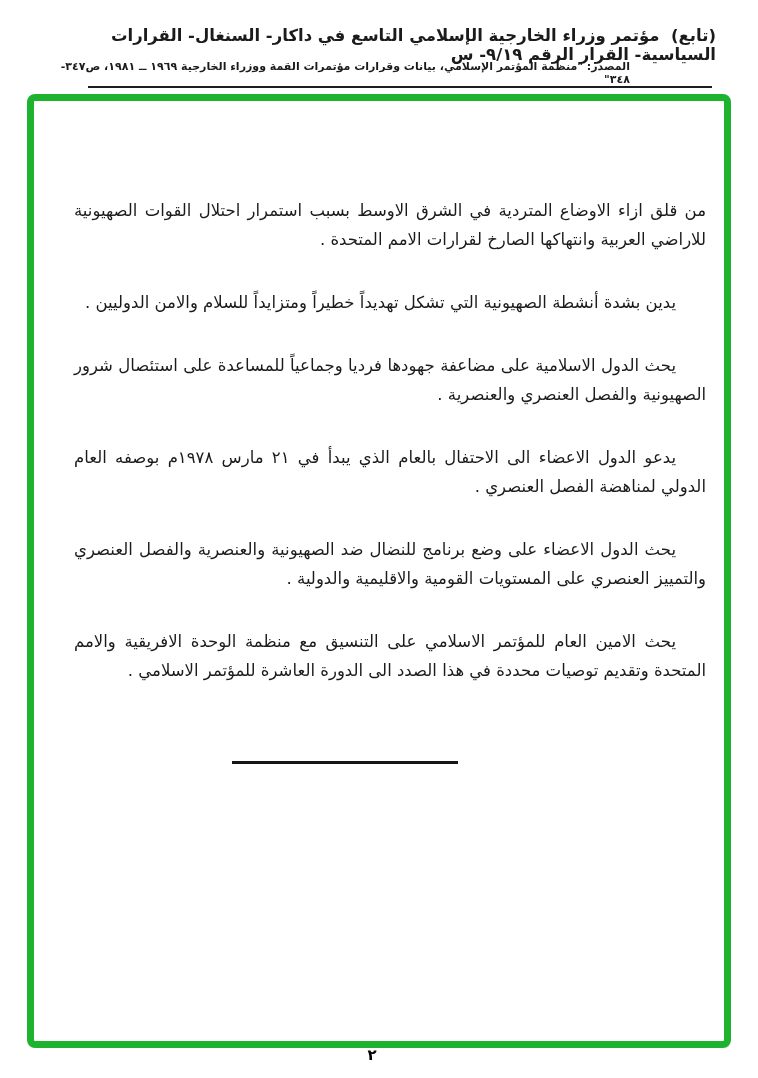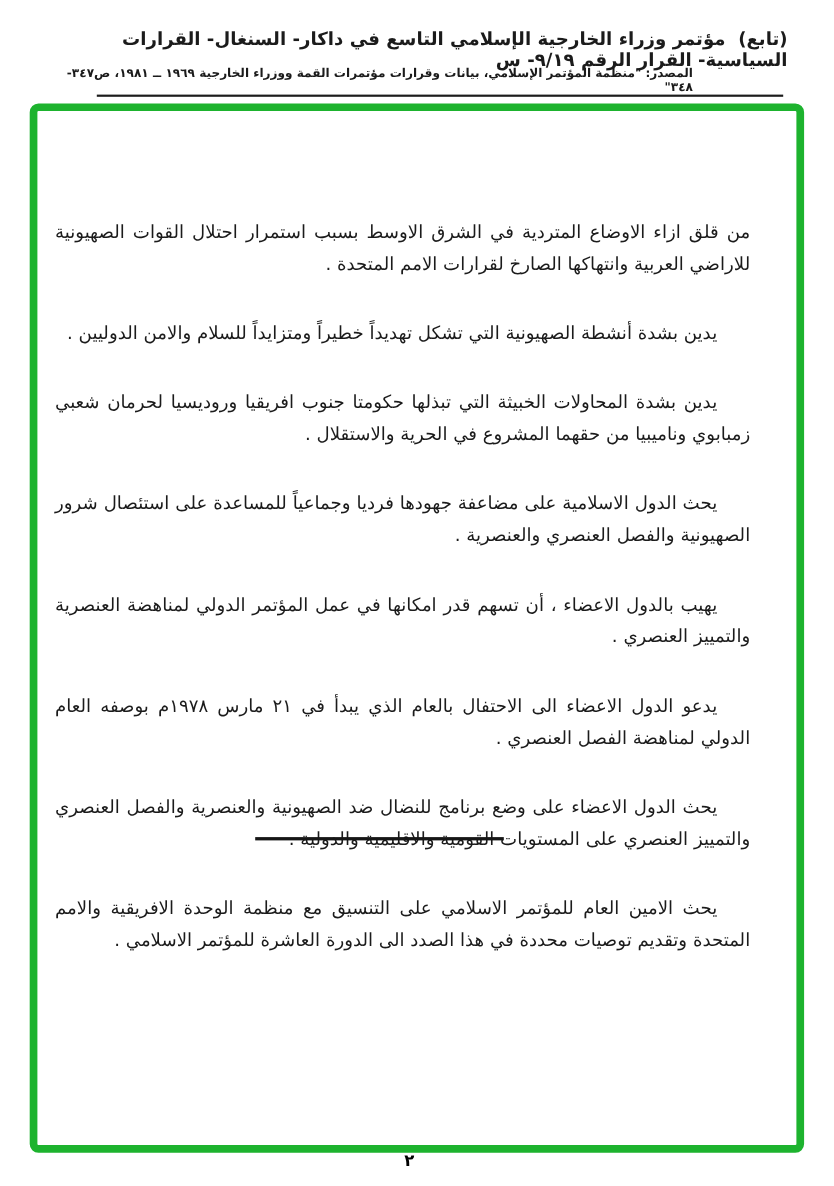--- a/index.html
+++ b/index.html
@@ -36,21 +36,21 @@
   .frame{
     position:absolute;left:27px;top:94px;
     width:704px;height:954px;
     box-sizing:border-box;
     border:7px solid var(--green);
     border-radius:8px;
     background:transparent;
   }
   
   .doc-body{
-    position:absolute;top:196px;right:76px;width:632px;
+    position:absolute;top:196px;right:52px;width:632px;
     direction:rtl;
     text-align:justify;
     font-size:16.5px;
     line-height:29px;
     color:var(--ink);
   }
   .para{margin:0 0 10px 0;}
   .para.indent{text-indent:30px;margin-top:34px;}
   
   .mid-rule{
@@ -72,23 +72,21 @@
 
 <div class="hdr-source">المصدر: "منظمة المؤتمر الإسلامي، بيانات وقرارات مؤتمرات القمة ووزراء الخارجية ١٩٦٩ ــ ١٩٨١، ص٣٤٧- ٣٤٨"</div>
 
 <div class="hdr-rule"></div>
 
 <div class="frame"></div>
 
 <div class="doc-body">
     <div class="para">من قلق ازاء الاوضاع المتردية في الشرق الاوسط بسبب استمرار احتلال القوات الصهيونية للاراضي العربية وانتهاكها الصارخ لقرارات الامم المتحدة .</div>
     <div class="para indent">يدين بشدة أنشطة الصهيونية التي تشكل تهديداً خطيراً ومتزايداً للسلام والامن الدوليين .</div>
-    <div class="para indent">يدين بشدة المحاولات الخبيثة التي تبذلها حكومتا جنوب افريقيا وروديسيا لحرمان شعبي زمبابوي وناميبيا من حقهما المشروع في الحرية والاستقلال .</div>
     <div class="para indent">يحث الدول الاسلامية على مضاعفة جهودها فرديا وجماعياً للمساعدة على استئصال شرور الصهيونية والفصل العنصري والعنصرية .</div>
-    <div class="para indent">يهيب بالدول الاعضاء ، أن تسهم قدر امكانها في عمل المؤتمر الدولي لمناهضة العنصرية والتمييز العنصري .</div>
     <div class="para indent">يدعو الدول الاعضاء الى الاحتفال بالعام الذي يبدأ في ٢١ مارس ١٩٧٨م بوصفه العام الدولي لمناهضة الفصل العنصري .</div>
     <div class="para indent">يحث الدول الاعضاء على وضع برنامج للنضال ضد الصهيونية والعنصرية والفصل العنصري والتمييز العنصري على المستويات القومية والاقليمية والدولية .</div>
     <div class="para indent">يحث الامين العام للمؤتمر الاسلامي على التنسيق مع منظمة الوحدة الافريقية والامم المتحدة وتقديم توصيات محددة في هذا الصدد الى الدورة العاشرة للمؤتمر الاسلامي .</div>
   </div>
 
 <div class="mid-rule"></div>
 
 <div class="page-num">٢</div>
 
 </body></html>

